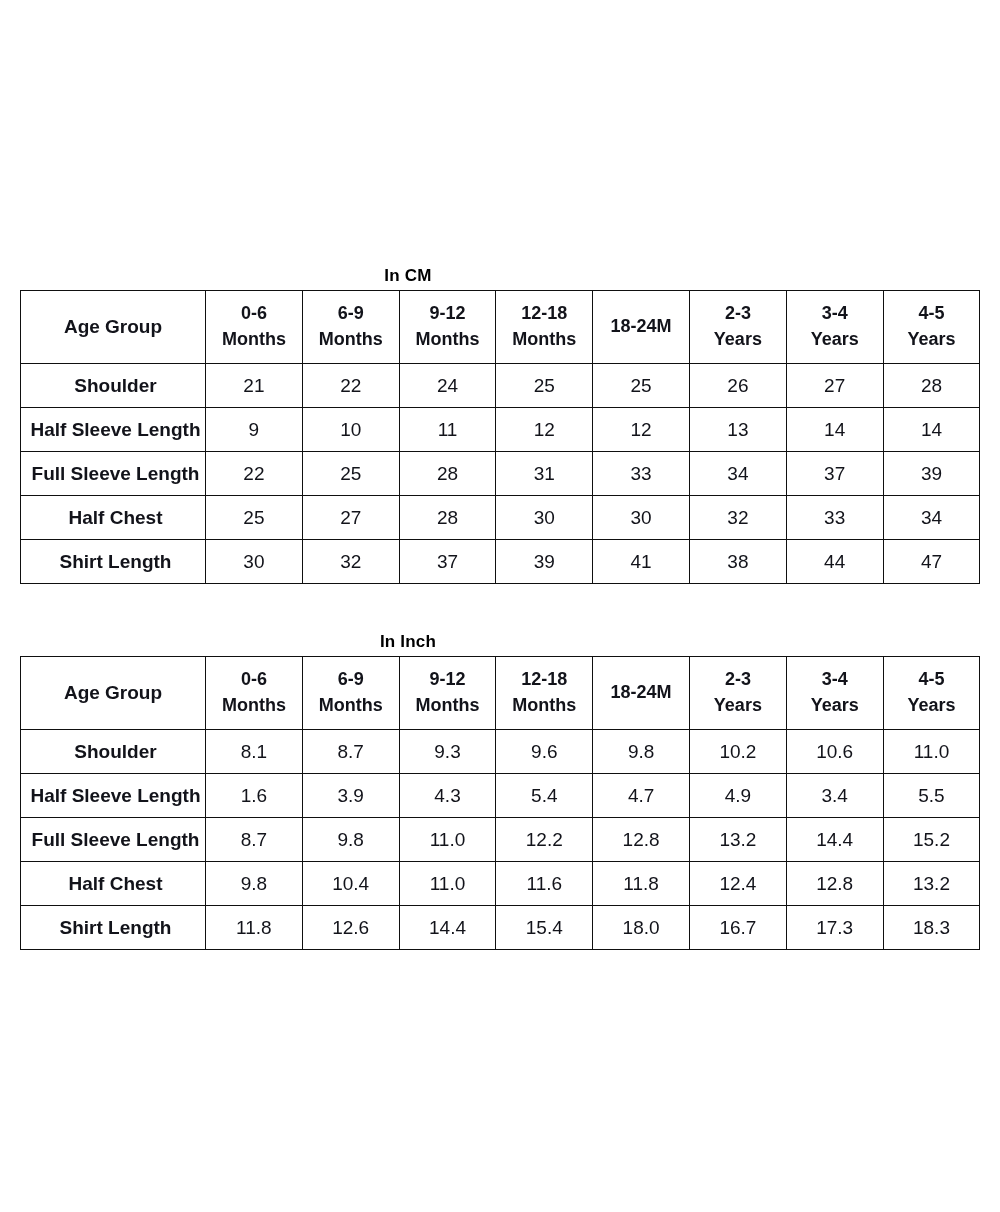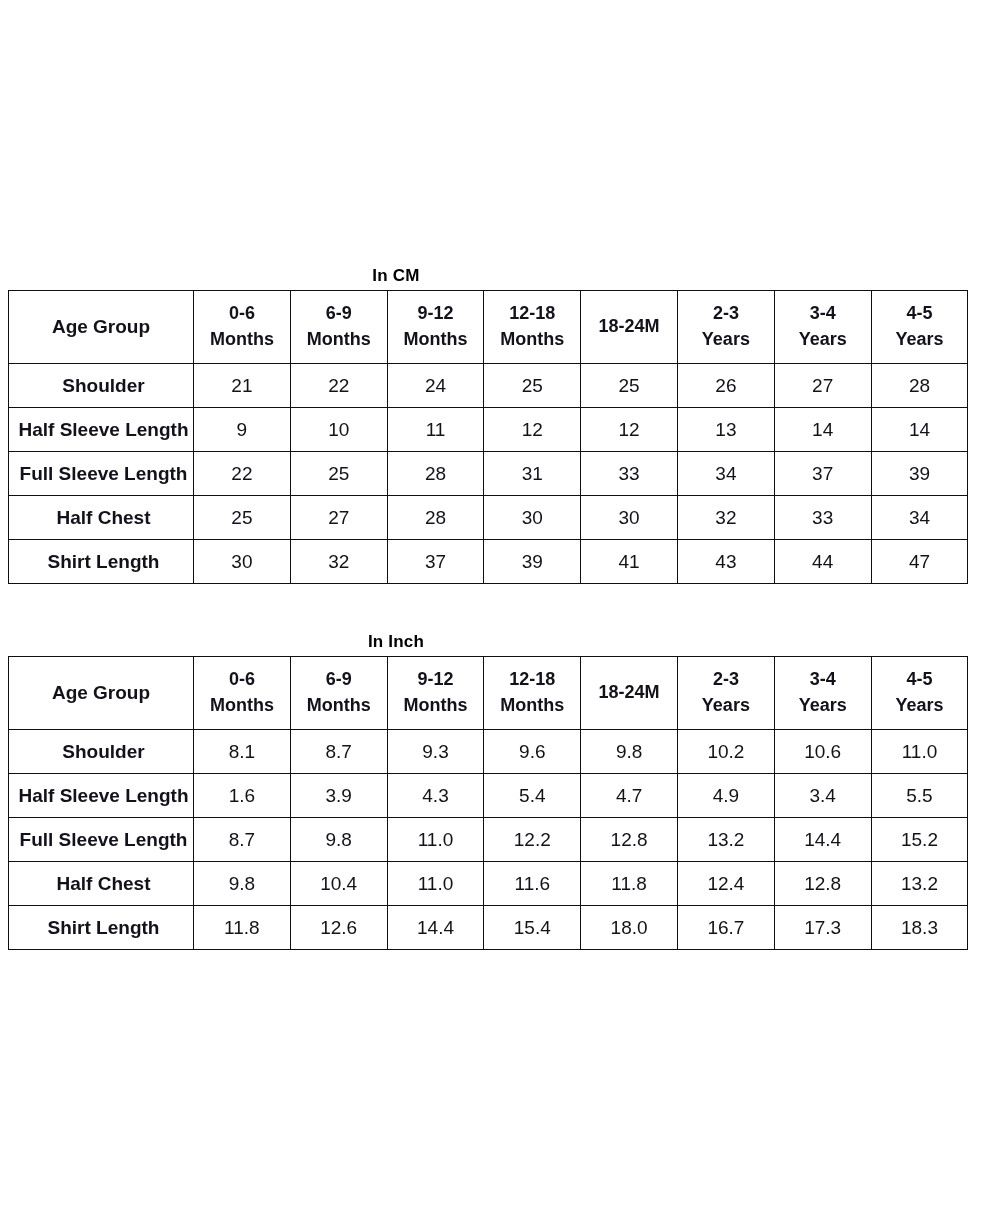--- a/index.html
+++ b/index.html
@@ -17,21 +17,21 @@
   }
   .page {
     position: absolute;
     left: 0;
     top: 0;
     width: 1000px;
     height: 1212px;
   }
   .table-block {
     position: absolute;
-    left: 8px;
+    left: 20px;
     width: 776px;
   }
   #block-cm { top: 266px; }
   #block-inch { top: 632px; }
 
   .block-title {
     text-align: center;
     font-size: 17px;
     font-weight: bold;
     color: #000000;
@@ -199,21 +199,21 @@
 
         <tr>
           <td class="row-label">
               <span class="clip">Shirt Length</span>
             </td>
           <td>30</td>
           <td>32</td>
           <td>37</td>
           <td>39</td>
           <td>41</td>
-          <td>43</td>
+          <td>38</td>
           <td>44</td>
           <td>47</td>
         </tr>
       </tbody>
     </table>
   </div>
 
   <div class="table-block" id="block-inch">
     <div class="block-title">In Inch</div>
     <table class="size-table">

